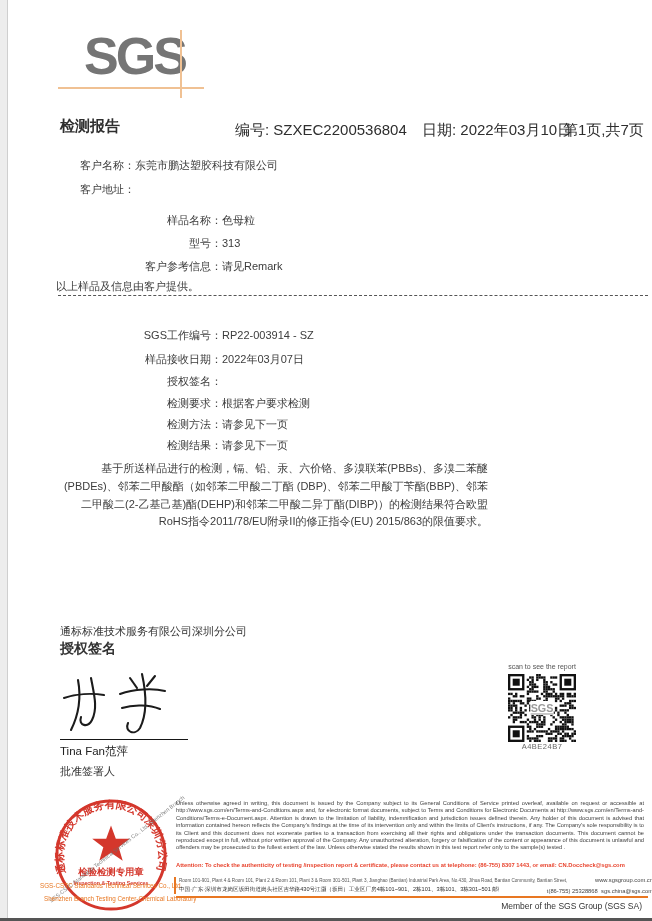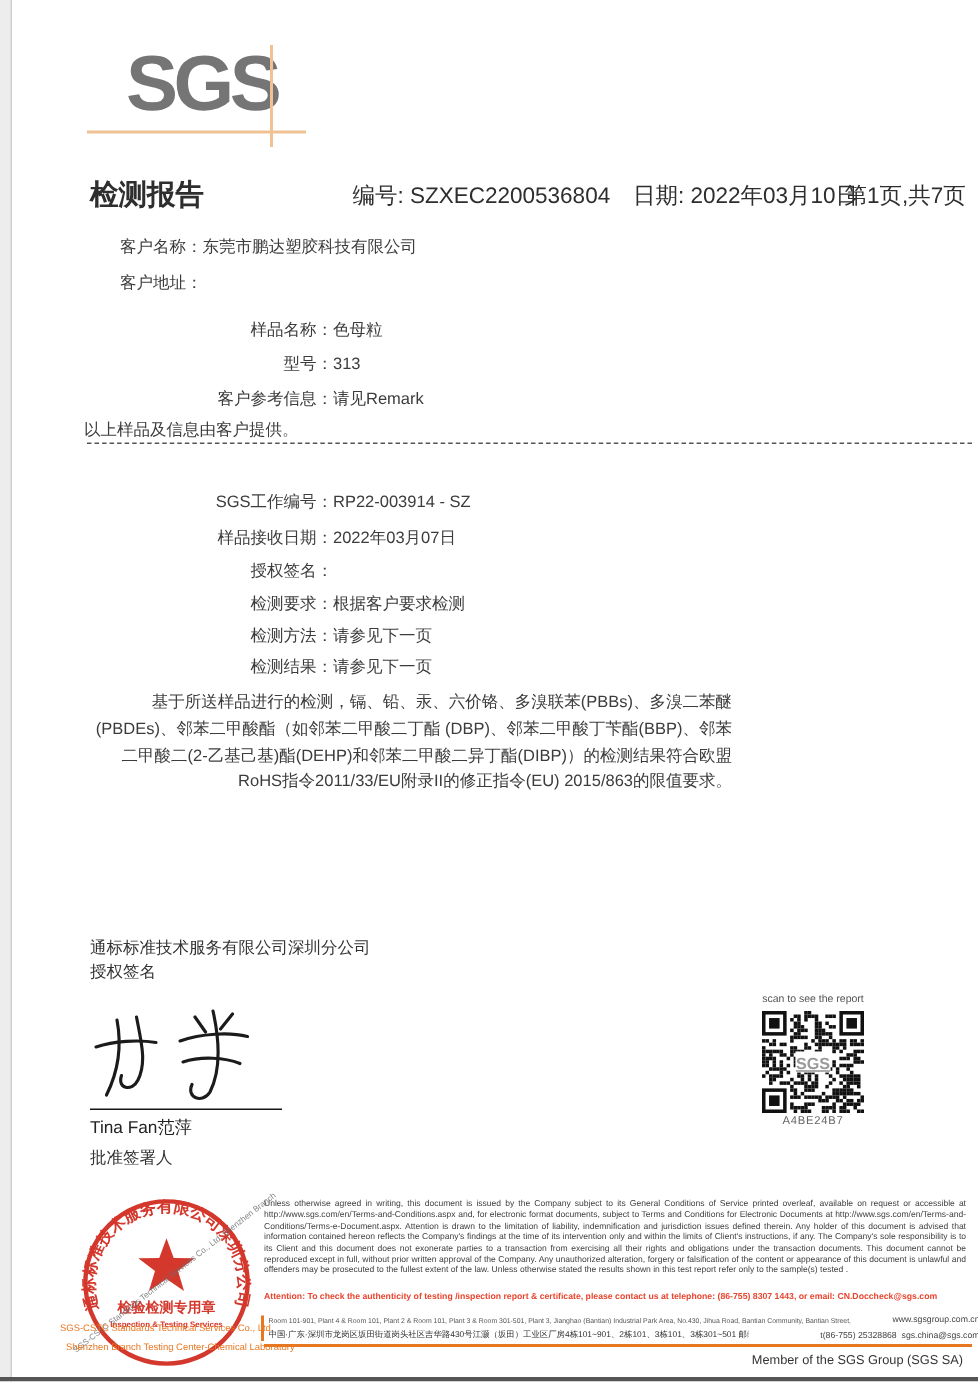--- a/index.html
+++ b/index.html
@@ -9,38 +9,38 @@
     overflow:hidden;
   }
   .edge-left{position:absolute;left:0;top:0;width:7px;height:921px;background:#ededed;border-right:1px solid #cfcfcf;}
   .edge-bottom{position:absolute;left:0;bottom:0;width:652px;height:3px;background:#555;}
 
   
   .logo{position:absolute;left:84px;top:30px;font-size:52px;font-weight:800;color:#757575;letter-spacing:-3px;line-height:1;}
   .logo-hline{position:absolute;left:58px;top:87px;width:146px;height:2px;background:#f0c193;}
   .logo-vline{position:absolute;left:180px;top:30px;width:2px;height:68px;background:#f0c193;}
 
-  .report-title{position:absolute;left:60px;top:117px;font-size:19px;font-weight:bold;color:#2e2e2e;}
+  .report-title{position:absolute;left:60px;top:117px;font-size:15px;font-weight:bold;color:#2e2e2e;}
   .hmeta{position:absolute;top:121px;font-size:15px;color:#2e2e2e;}
   .hm-no{left:235px;}
   .hm-date{left:422px;}
   .hm-page{left:563px;}
 
   
   .row{position:absolute;left:60px;display:flex;font-size:11px;color:#3c3c3c;line-height:1.35;text-align:right;}
   .row .lab{flex:none;}
   .w75{width:75px;} .w162{width:162px;}
   .note{position:absolute;left:56px;font-size:11px;color:#3c3c3c;}
   .dashes{position:absolute;left:58px;top:295px;width:590px;border-top:1.5px dashed #555;}
 
   .conc-text{width:428px;line-height:1.62;}
 
   
   .sig-company{position:absolute;left:60px;top:624px;font-size:11px;color:#333;}
-  .sig-auth{position:absolute;left:60px;top:640px;font-size:11px;color:#333;}
+  .sig-auth{position:absolute;left:60px;top:640px;font-size:14px;color:#333;font-weight:bold;}
   .sig-svg{position:absolute;left:58px;top:668px;}
   .sig-line{position:absolute;left:60px;top:739px;width:128px;border-top:1.5px solid #161616;}
   .sig-name{position:absolute;left:60px;top:744px;font-size:11.5px;color:#222;}
   .sig-role{position:absolute;left:60px;top:764px;font-size:11px;color:#333;}
 
   
   .qr-caption{position:absolute;left:492px;top:663px;width:100px;text-align:center;font-size:7px;color:#555;}
   .qr-box{position:absolute;left:508px;top:674px;width:68px;height:68px;}
   .qr-code-text{position:absolute;left:492px;top:742px;width:100px;text-align:center;font-size:7.5px;color:#666;letter-spacing:.5px;}
 
@@ -120,21 +120,21 @@
 <div class="row" style="top:417px">
   <span class="lab w162">检测方法：</span>
   <span>请参见下一页</span>
 </div>
 <div class="row" style="top:438px">
   <span class="lab w162">检测结果：</span>
   <span>请参见下一页</span>
 </div>
 
 <div class="row" style="top:460px">
-  <span class="conc-text">基于所送样品进行的检测，镉、铅、汞、六价铬、多溴联苯(PBBs)、多溴二苯醚(PBDEs)、邻苯二甲酸酯（如邻苯二甲酸二丁酯 (DBP)、邻苯二甲酸丁苄酯(BBP)、邻苯二甲酸二(2-乙基己基)酯(DEHP)和邻苯二甲酸二异丁酯(DIBP)）的检测结果符合欧盟RoHS指令2011/33/EU附录II的修正指令(EU) 2015/863的限值要求。</span>
+  <span class="conc-text">基于所送样品进行的检测，镉、铅、汞、六价铬、多溴联苯(PBBs)、多溴二苯醚(PBDEs)、邻苯二甲酸酯（如邻苯二甲酸二丁酯 (DBP)、邻苯二甲酸丁苄酯(BBP)、邻苯二甲酸二(2-乙基己基)酯(DEHP)和邻苯二甲酸二异丁酯(DIBP)）的检测结果符合欧盟RoHS指令2011/78/EU附录II的修正指令(EU) 2015/863的限值要求。</span>
 </div>
 
 <div class="sig-company">通标标准技术服务有限公司深圳分公司</div>
 <div class="sig-auth">授权签名</div>
 <svg class="sig-svg" width="140" height="72" viewBox="0 0 140 72">
   <g fill="none" stroke="#1b1b1b" stroke-width="2.1" stroke-linecap="round">
     <path d="M6 30 C 18 26, 34 25, 46 27"></path>
     <path d="M20 12 C 23 28, 21 46, 13 62"></path>
     <path d="M33 10 C 36 26, 40 40, 34 52 C 30 60, 20 58, 23 49"></path>
     <path d="M62 26 C 76 21, 95 20, 107 23"></path>

